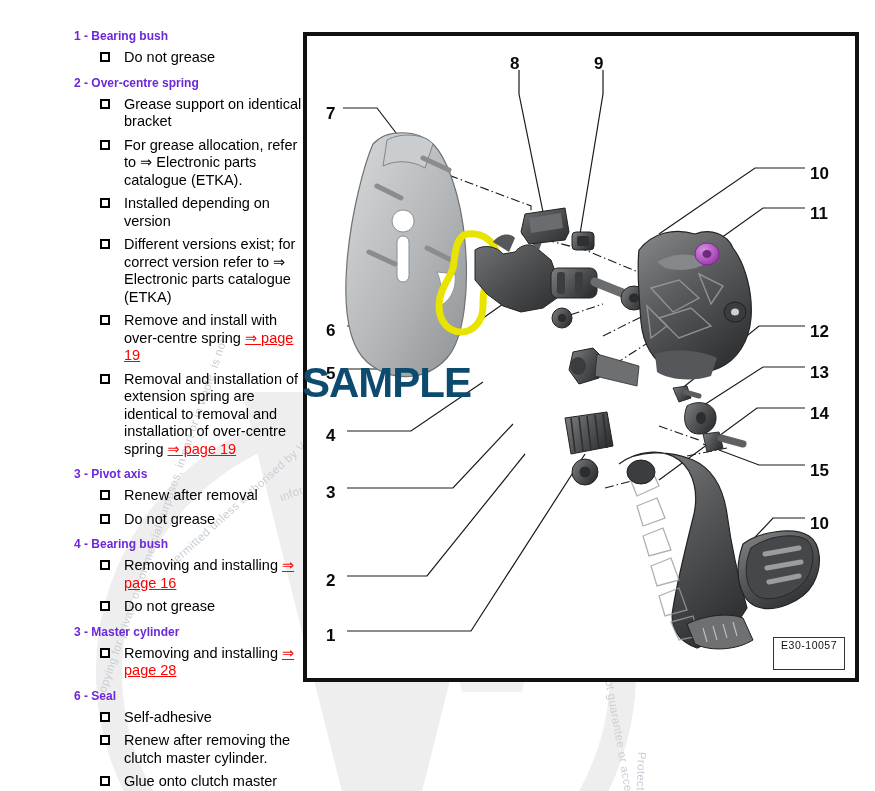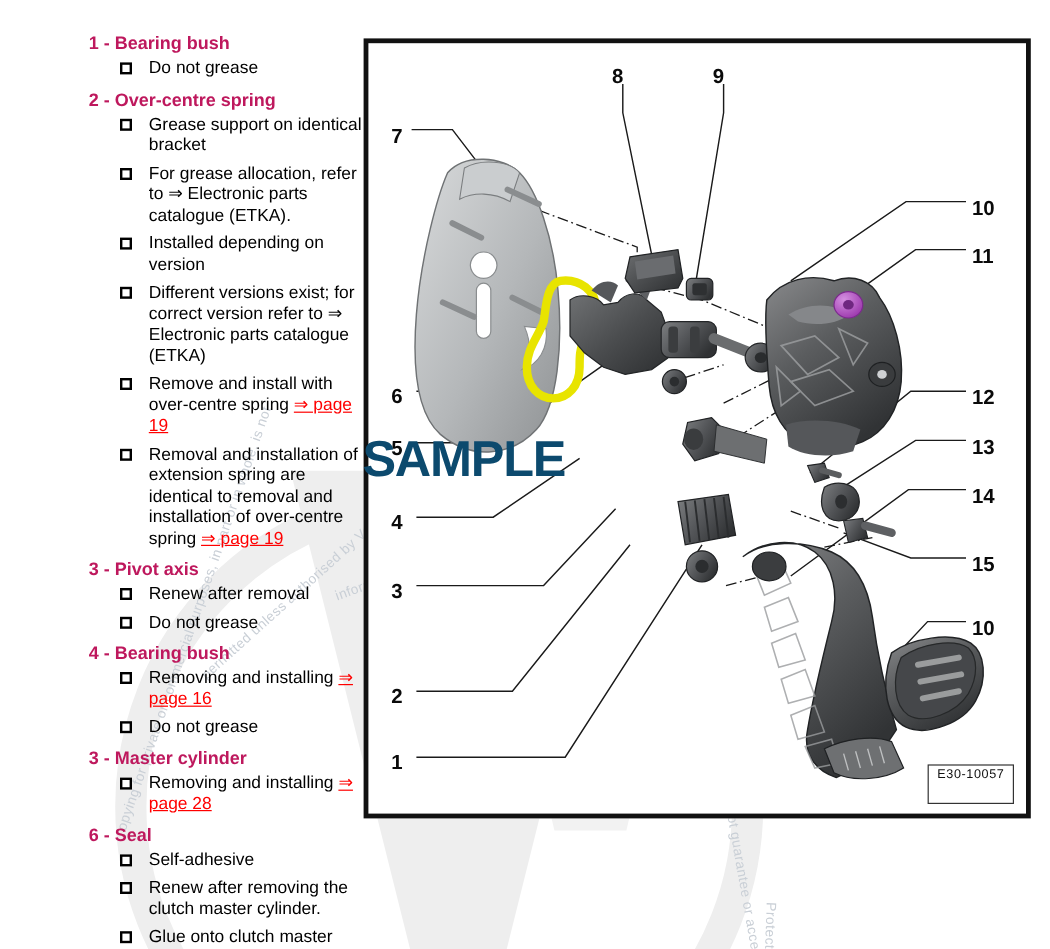--- a/index.html
+++ b/index.html
@@ -54,23 +54,23 @@
 
   
   .parts-list {
     position: absolute;
     left: 74px; top: 26px;
     width: 228px;
     z-index: 3;
   }
   .part-group { margin-bottom: 2px; }
   .part-heading {
-    font-size: 15px;
+    font-size: 12px;
     font-weight: bold;
-    color: #be185d;
+    color: #6d28d9;
     line-height: 21px;
     margin: 6px 0 2px 0;
     white-space: nowrap;
   }
   .part-group:first-child .part-heading { margin-top: 0; }
   .bullets { margin: 0; padding: 0; list-style: none; }
   .bullet {
     position: relative;
     display: flex;
     align-items: flex-start;

